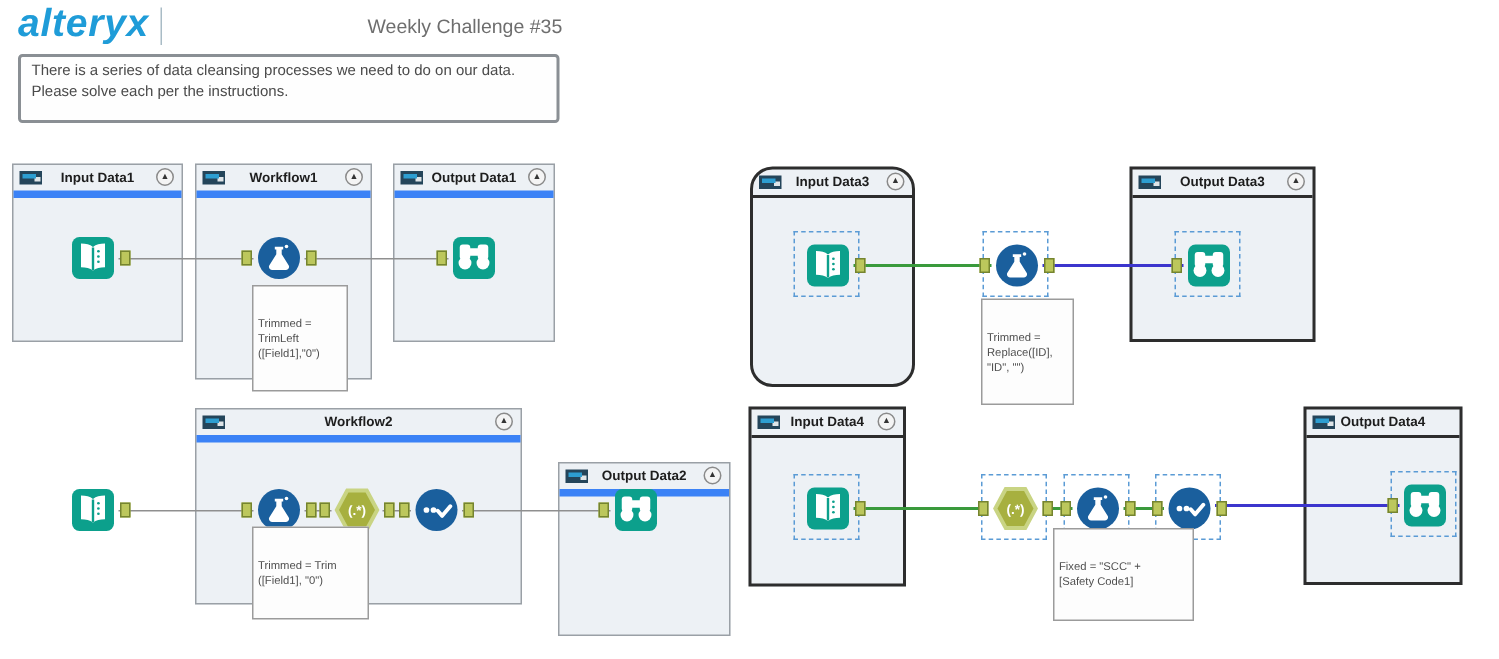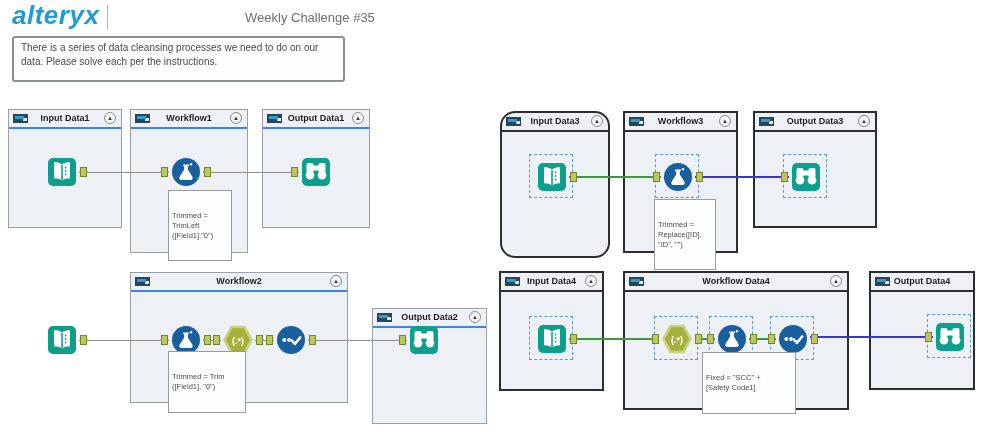--- a/index.html
+++ b/index.html
@@ -7,29 +7,29 @@
     position:relative;width:999px;height:439px;background:#ffffff;
     font-family:"Liberation Sans",sans-serif;overflow:hidden;
   }
   
   .logo{position:absolute;left:12px;top:0px;font-size:26px;font-weight:bold;
         color:#1f9cd8;letter-spacing:0.5px;font-style:italic;}
   .logo-divider{position:absolute;left:107px;top:5px;width:1px;height:25px;background:#a9bcc6;}
   .community{position:absolute;left:120px;top:9px;font-size:14px;color:#97a1a6;letter-spacing:3px;}
   .page-title{position:absolute;left:245px;top:10px;font-size:13px;color:#6e6e6e;}
   
-  .comment-box{position:absolute;left:12px;top:36px;width:333px;height:46px;
+  .comment-box{position:absolute;left:12px;top:36px;width:361px;height:46px;
     box-sizing:border-box;border:2px solid #8a8f94;border-radius:3px;background:#fefefe;
     padding:3px 7px;font-size:10px;color:#4a4a4a;line-height:1.4;}
   
   .container-box{position:absolute;background:#edf1f5;border:1px solid #9aa0a6;
     box-sizing:border-box;z-index:1;}
   .container-box.selected{border:2px solid #2d2d2d;}
   .container-header{position:absolute;top:0;left:0;right:0;height:17px;
-    border-bottom:2px solid #3b82f6;}
+    border-bottom:5px solid #3b82f6;}
   .container-box.selected .container-header{border-bottom:2px solid #2d2d2d;}
   .container-title{position:absolute;left:0;right:0;top:3px;text-align:center;
     font-size:9px;font-weight:bold;color:#1d1d1d;}
   .mini-icon{position:absolute;left:4px;top:3.5px;width:15px;height:9px;background:#24455a;}
   .mini-icon::after{content:"";position:absolute;left:1.5px;top:2px;width:9px;height:3px;background:#2d9ed1;}
   .mini-icon::before{content:"";position:absolute;right:1.5px;bottom:1.5px;width:4px;height:3px;background:#dfe5e8;}
   .collapse-btn{position:absolute;right:5px;top:2px;width:12px;height:12px;border-radius:50%;
     background:#f4f4f4;border:1px solid #8a8a8a;box-sizing:border-box;
     font-size:6px;line-height:10px;text-align:center;color:#333;cursor:pointer;}
   
@@ -75,27 +75,20 @@
         <span class="collapse-btn">▲</span>
       </div>
     </div>
     <div class="container-box selected" style="left: 500px; top: 111px; width: 110px; height: 147px; border-radius: 15px;">
       <div class="container-header">
         <span class="mini-icon"></span>
         <span class="container-title">Input Data3</span>
         <span class="collapse-btn">▲</span>
       </div>
     </div>
-    <div class="container-box selected" style="left: 623px; top: 111px; width: 115px; height: 142px;">
-      <div class="container-header">
-        <span class="mini-icon"></span>
-        <span class="container-title">Workflow3</span>
-        <span class="collapse-btn">▲</span>
-      </div>
-    </div>
     <div class="container-box selected" style="left: 753px; top: 111px; width: 124px; height: 117px; padding-left: 24px;">
       <div class="container-header">
         <span class="mini-icon"></span>
         <span class="container-title">Output Data3</span>
         <span class="collapse-btn">▲</span>
       </div>
     </div>
     <div class="container-box" style="left: 130px; top: 272px; width: 218px; height: 131px;">
       <div class="container-header">
         <span class="mini-icon"></span>
@@ -107,27 +100,20 @@
       <div class="container-header">
         <span class="mini-icon"></span>
         <span class="container-title">Output Data2</span>
         <span class="collapse-btn">▲</span>
       </div>
     </div>
     <div class="container-box selected" style="left: 499px; top: 271px; width: 105px; height: 120px; text-decoration: underline;">
       <div class="container-header">
         <span class="mini-icon"></span>
         <span class="container-title">Input Data4</span>
-        <span class="collapse-btn">▲</span>
-      </div>
-    </div>
-    <div class="container-box selected" style="left: 623px; top: 271px; width: 226px; height: 139px;">
-      <div class="container-header">
-        <span class="mini-icon"></span>
-        <span class="container-title">Workflow Data4</span>
         <span class="collapse-btn">▲</span>
       </div>
     </div>
     <div class="container-box selected" style="left: 869px; top: 271px; width: 106px; height: 119px;">
       <div class="container-header">
         <span class="mini-icon"></span>
         <span class="container-title">Output Data4</span>
       </div>
     </div>
     <div class="connection" style="left: 79px; top: 172px; width: 90px; height: 1px; background: rgb(143, 143, 143);"></div>

